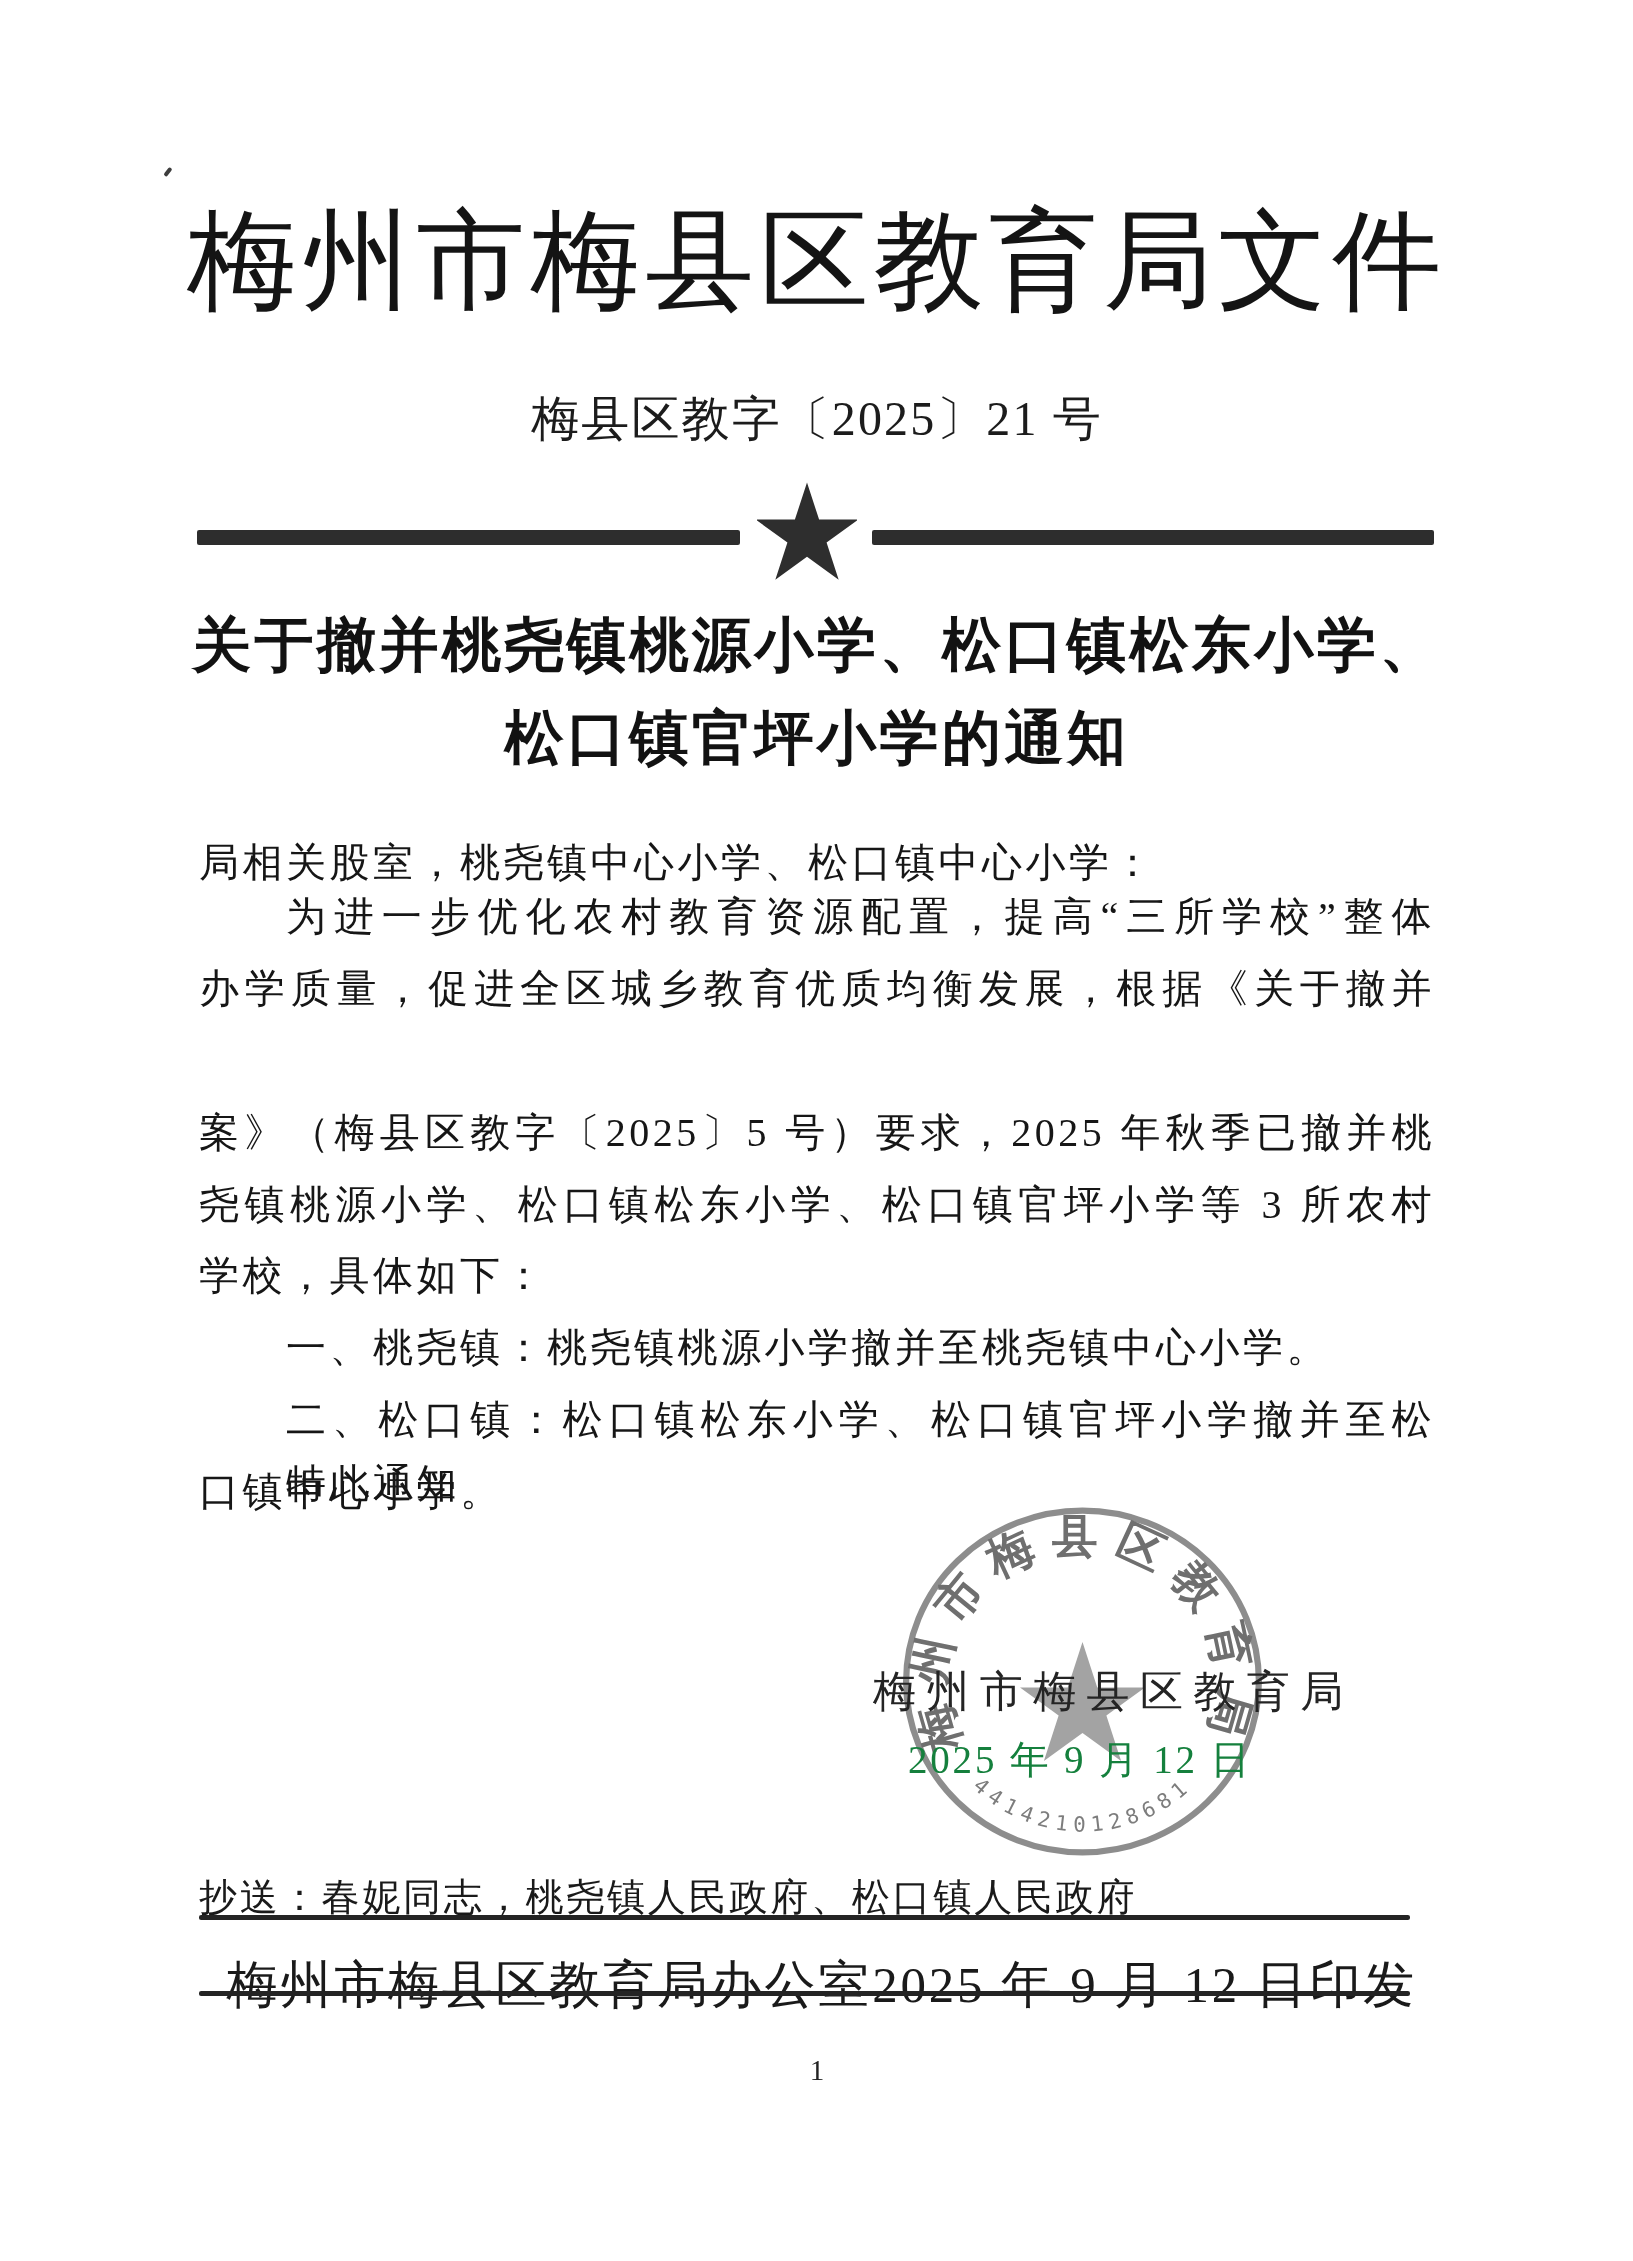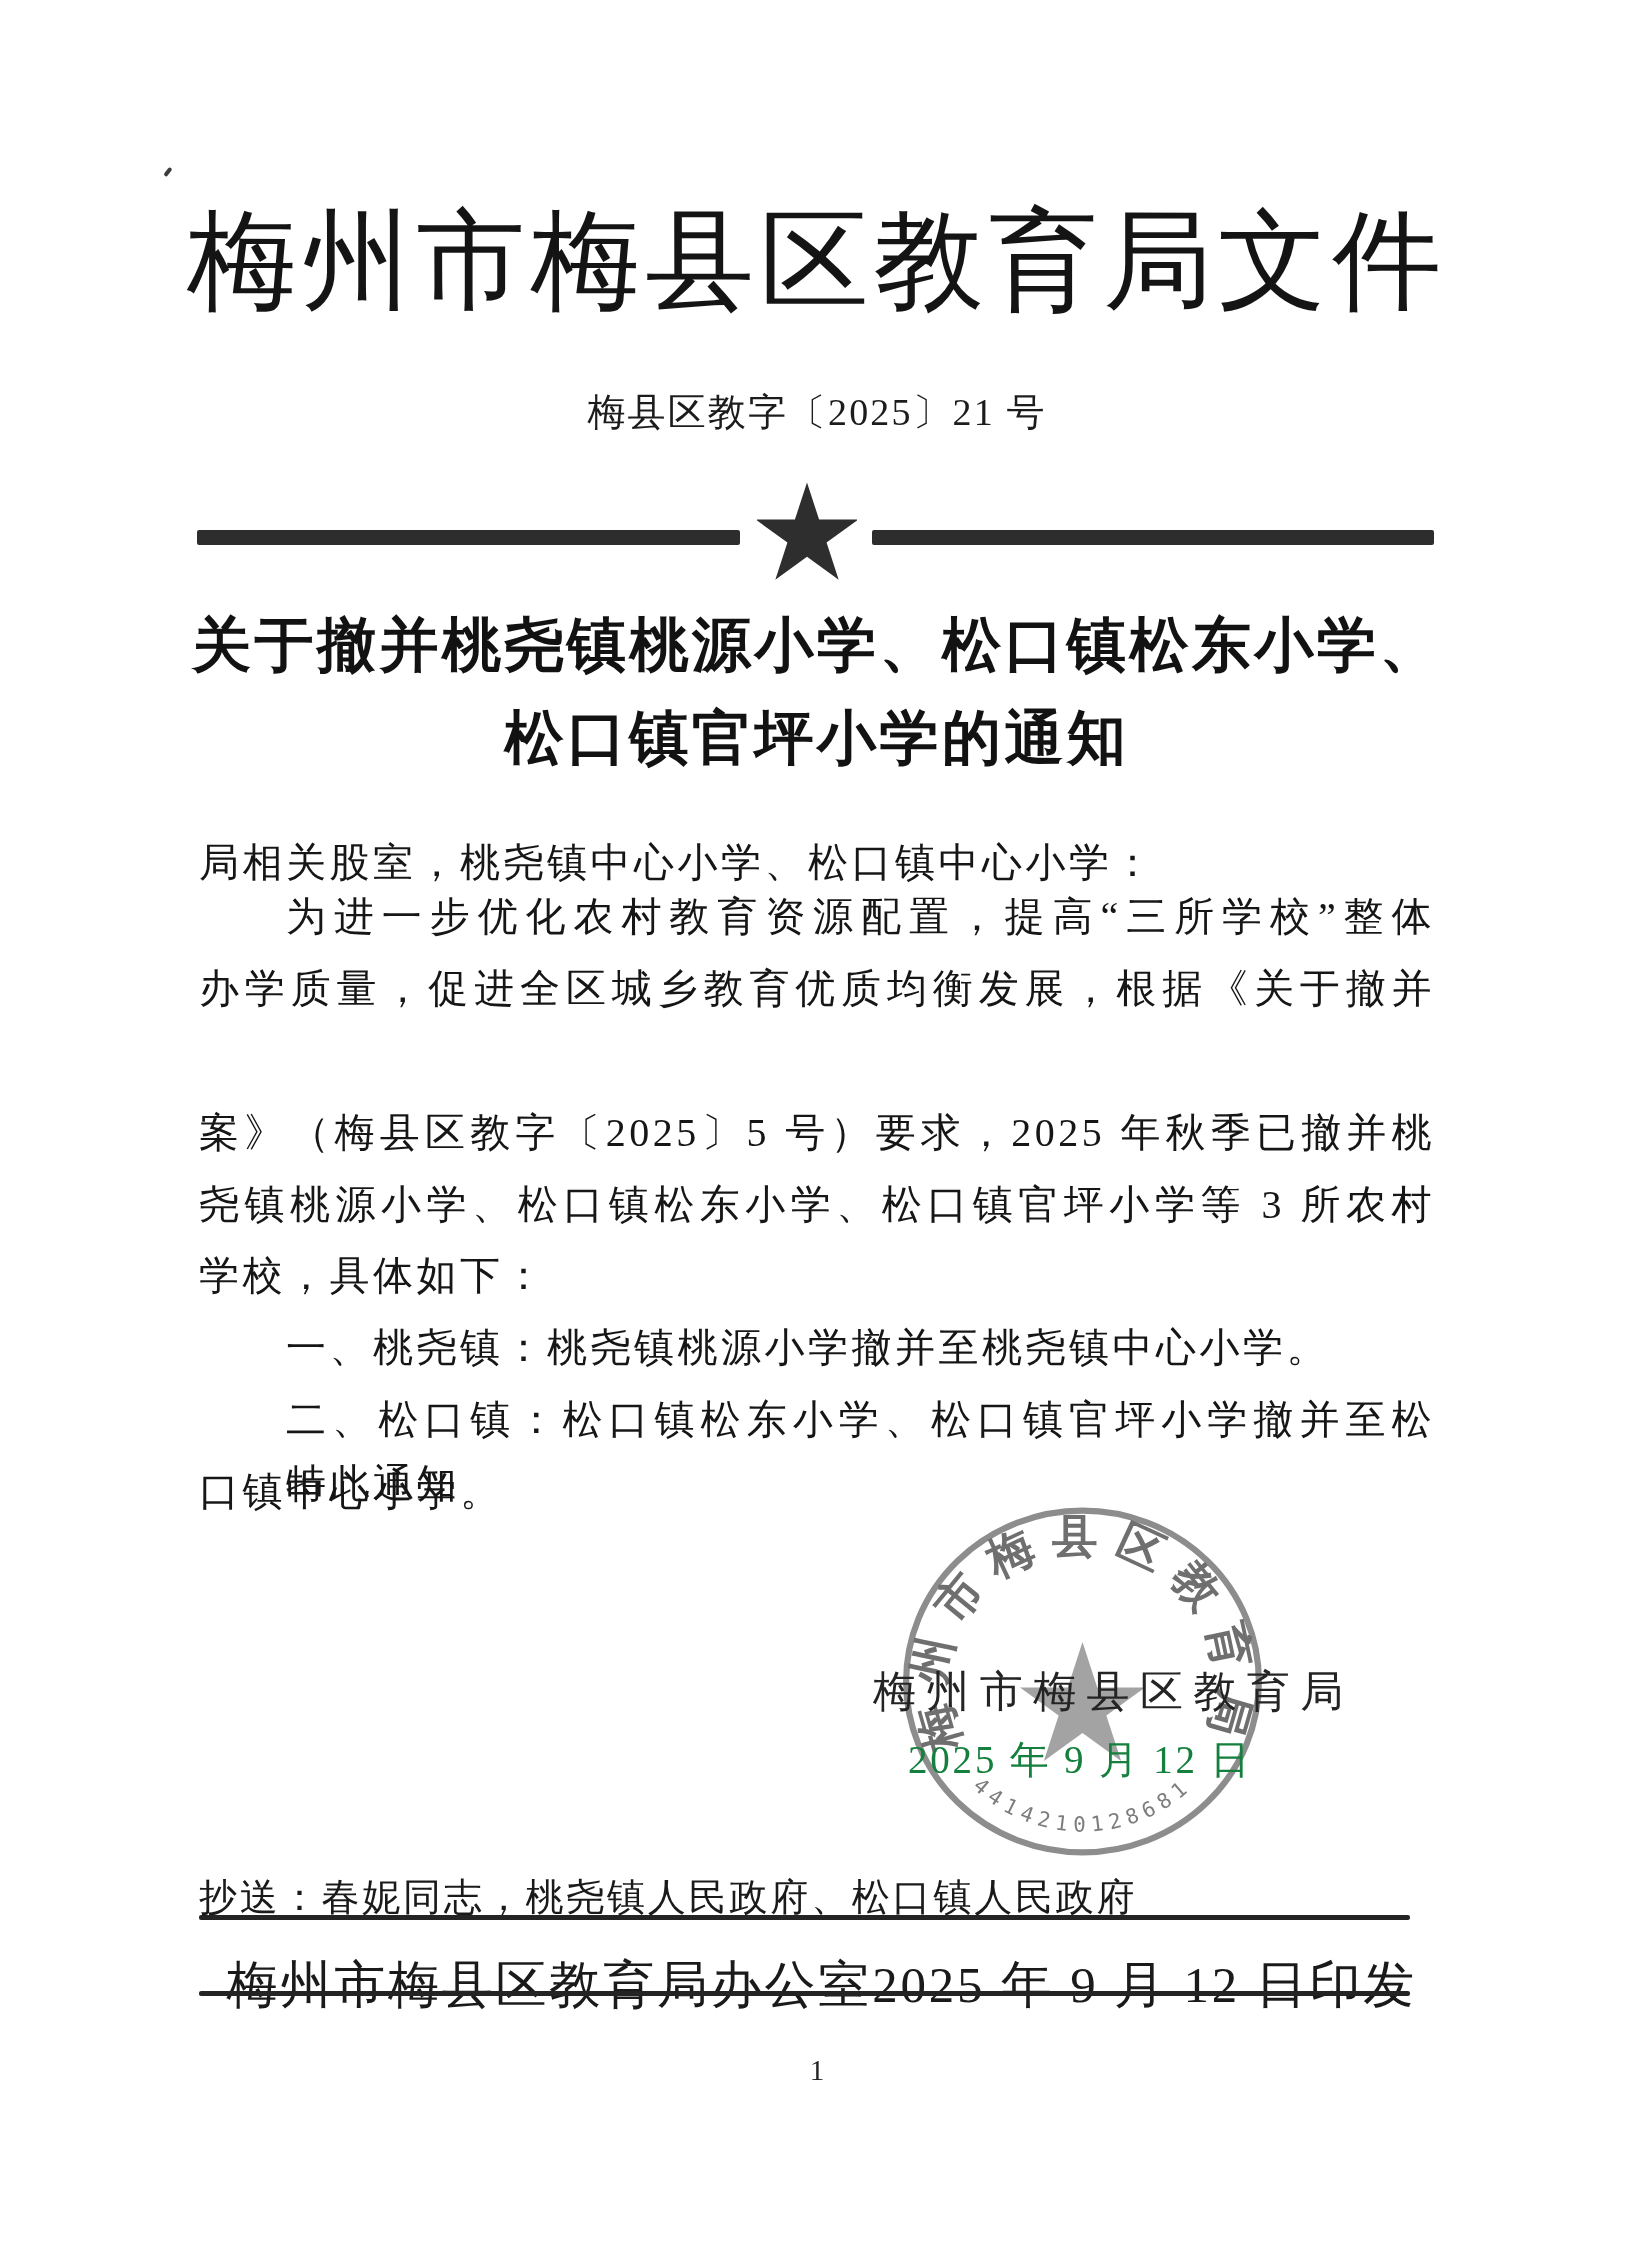--- a/index.html
+++ b/index.html
@@ -21,21 +21,21 @@
   .header-title{
     left:0;top:205px;width:1634px;
     text-align:center;
     font-size:109px;font-weight:normal;letter-spacing:5.5px;
     color:#141414;line-height:1.05;
     white-space:nowrap;
   }
   .doc-number{
     left:0;top:387px;width:1634px;
     text-align:center;
-    font-size:38px;letter-spacing:2.1px;color:#1c1c1c;
+    font-size:48px;letter-spacing:2.1px;color:#1c1c1c;
     white-space:nowrap;
   }
   
   .rule-left{left:197px;top:530px;width:543px;height:14.5px;background:#2d2d2d;border-radius:2.1px;}
   .rule-right{left:872px;top:530px;width:562px;height:14.5px;background:#2d2d2d;border-radius:2.1px;}
   .divider-star{left:757px;top:481px;width:100px;height:105px;}
   
   .notice-title{
     left:0;width:1634px;text-align:center;
     font-size:59px;font-weight:bold;letter-spacing:3.5px;

